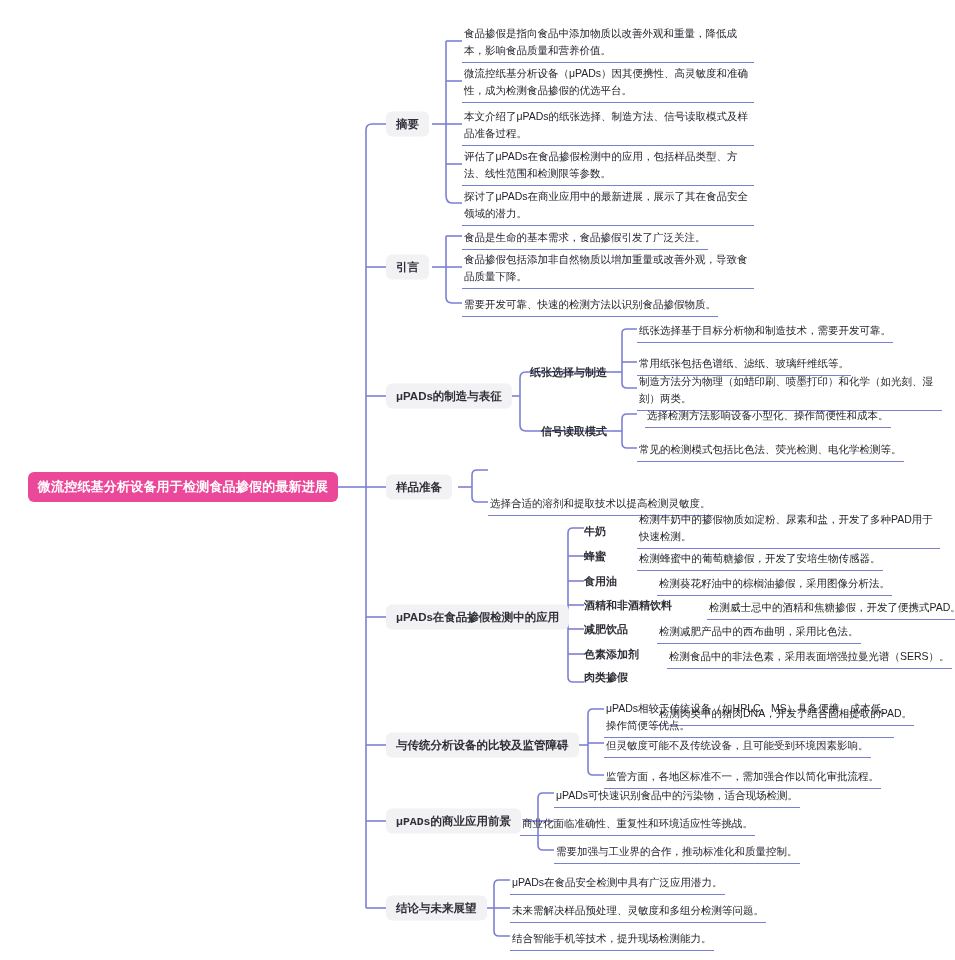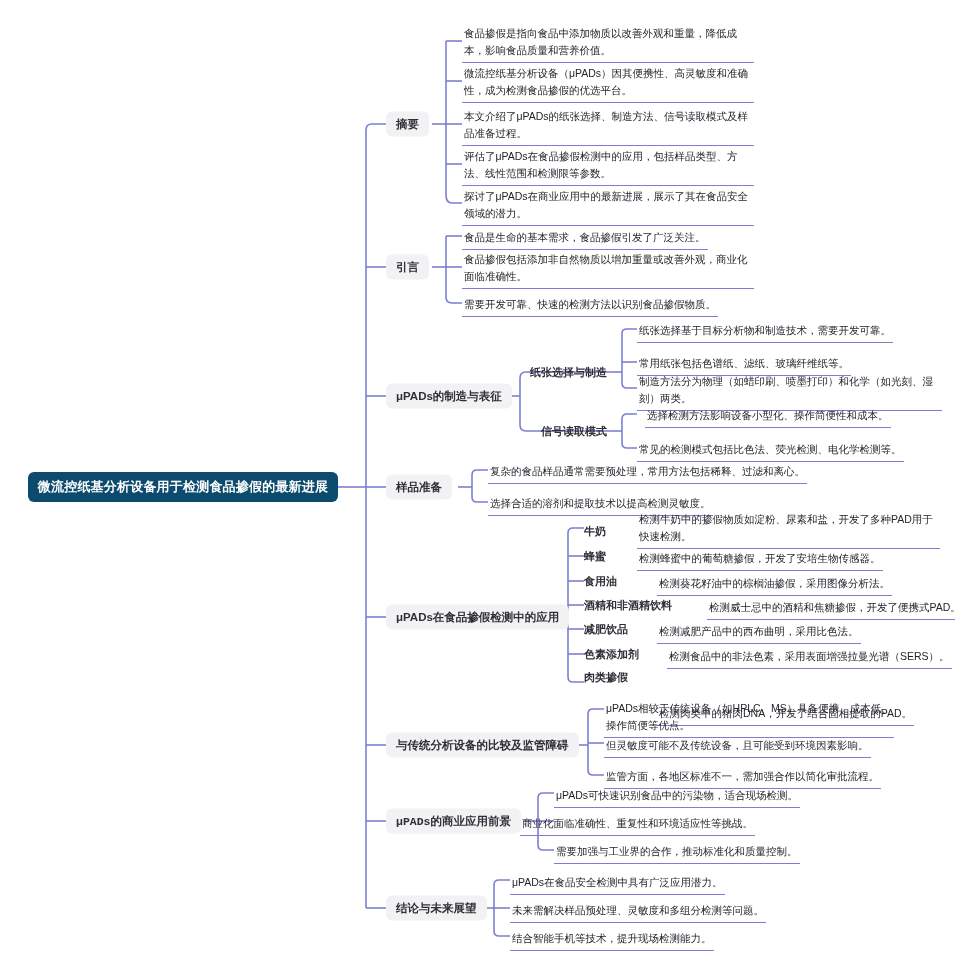--- a/index.html
+++ b/index.html
@@ -24,21 +24,21 @@
     width: 955px; height: 960px;
     pointer-events: none;
   }
   #wires path, #wires line { fill: none; stroke: #7b7fd4; stroke-width: 1.6; }
 
   
   .root-node {
     position: absolute;
     left: 28px; top: 472px;
     width: 310px; height: 30px;
-    background: #0c4a6e;
+    background: #ec4899;
     border-radius: 6px;
     display: flex; align-items: center; justify-content: center;
     color: #ffffff;
     font-size: 13px;
     font-weight: bold;
     letter-spacing: .2px;
     white-space: nowrap;
   }
 
   
@@ -167,35 +167,34 @@
 
   <div class="branch" style="left:386px; top:124px;">摘要</div>
   <div class="leaf" style="left:462px; top:23px; width:292px;">食品掺假是指向食品中添加物质以改善外观和重量，降低成本，影响食品质量和营养价值。</div>
   <div class="leaf" style="left:462px; top:63px; width:292px;">微流控纸基分析设备（μPADs）因其便携性、高灵敏度和准确性，成为检测食品掺假的优选平台。</div>
   <div class="leaf" style="left:462px; top:106px; width:292px;">本文介绍了μPADs的纸张选择、制造方法、信号读取模式及样品准备过程。</div>
   <div class="leaf" style="left:462px; top:146px; width:292px;">评估了μPADs在食品掺假检测中的应用，包括样品类型、方法、线性范围和检测限等参数。</div>
   <div class="leaf" style="left:462px; top:186px; width:292px;">探讨了μPADs在商业应用中的最新进展，展示了其在食品安全领域的潜力。</div>
 
   <div class="branch" style="left:386px; top:267px;">引言</div>
   <div class="leaf nowrapleaf" style="left:462px; top:227px;">食品是生命的基本需求，食品掺假引发了广泛关注。</div>
-  <div class="leaf" style="left:462px; top:249px; width:292px;">食品掺假包括添加非自然物质以增加重量或改善外观，商业化面临准确性。</div>
+  <div class="leaf" style="left:462px; top:249px; width:292px;">食品掺假包括添加非自然物质以增加重量或改善外观，导致食品质量下降。</div>
   <div class="leaf nowrapleaf" style="left:462px; top:294px;">需要开发可靠、快速的检测方法以识别食品掺假物质。</div>
 
   <div class="branch" style="left:386px; top:396px;">μPADs的制造与表征</div>
   <div class="sublabel" style="left:530px; top:372px;">纸张选择与制造</div>
   <div class="leaf nowrapleaf" style="left:637px; top:320px;">纸张选择基于目标分析物和制造技术，需要开发可靠。</div>
   <div class="leaf nowrapleaf" style="left:637px; top:353px;">常用纸张包括色谱纸、滤纸、玻璃纤维纸等。</div>
   <div class="leaf" style="left:637px; top:371px; width:305px;">制造方法分为物理（如蜡印刷、喷墨打印）和化学（如光刻、湿刻）两类。</div>
 
   <div class="sublabel" style="left:530px; top:431px;margin-left:11px;">信号读取模式</div>
   <div class="leaf nowrapleaf" style="left:637px; top:405px;margin-left:8px;">选择检测方法影响设备小型化、操作简便性和成本。</div>
   <div class="leaf nowrapleaf" style="left:637px; top:439px;">常见的检测模式包括比色法、荧光检测、电化学检测等。</div>
 
   <div class="branch" style="left:386px; top:487px;">样品准备</div>
-  <div class="leaf nowrapleaf" style="left:488px; top:461px;">复杂的食品样品通常需要预处理，常用方法包括稀释、过滤和离心。</div>
   <div class="leaf nowrapleaf" style="left:488px; top:493px;">选择合适的溶剂和提取技术以提高检测灵敏度。</div>
 
   <div class="branch" style="left:386px; top:617px;">μPADs在食品掺假检测中的应用</div>
 
   <div class="sublabel" style="left:584px; top:531px;">牛奶</div>
   <div class="leaf" style="left:637px; top:509px; width:303px;">检测牛奶中的掺假物质如淀粉、尿素和盐，开发了多种PAD用于快速检测。</div>
 
   <div class="sublabel" style="left:584px; top:556px;">蜂蜜</div>
   <div class="leaf nowrapleaf" style="left:637px; top:548px;">检测蜂蜜中的葡萄糖掺假，开发了安培生物传感器。</div>
 

